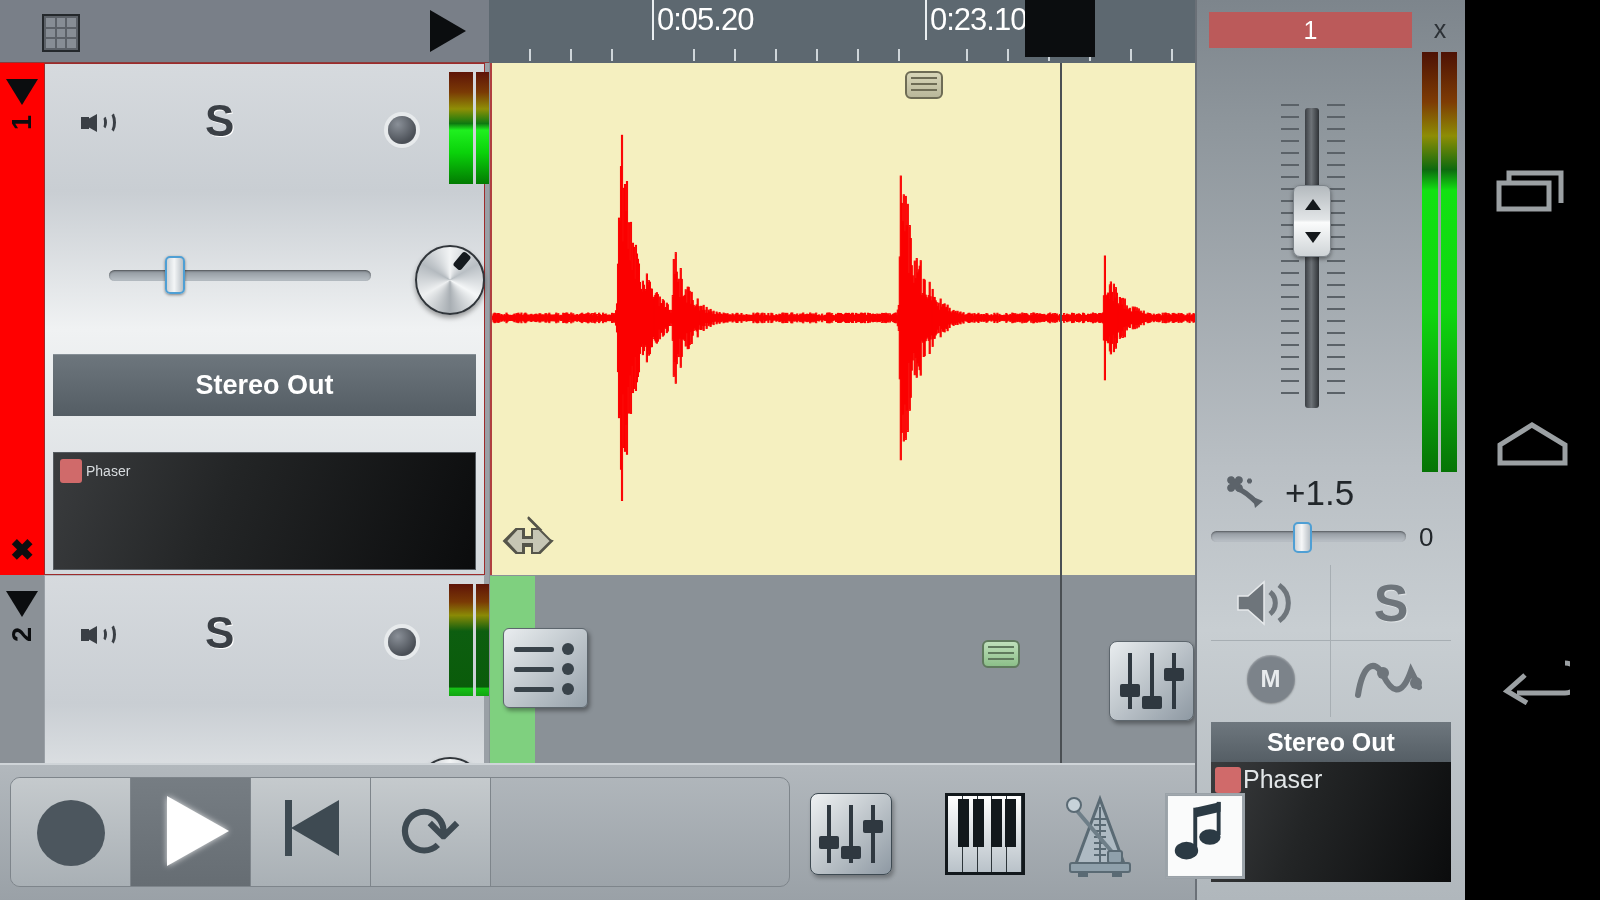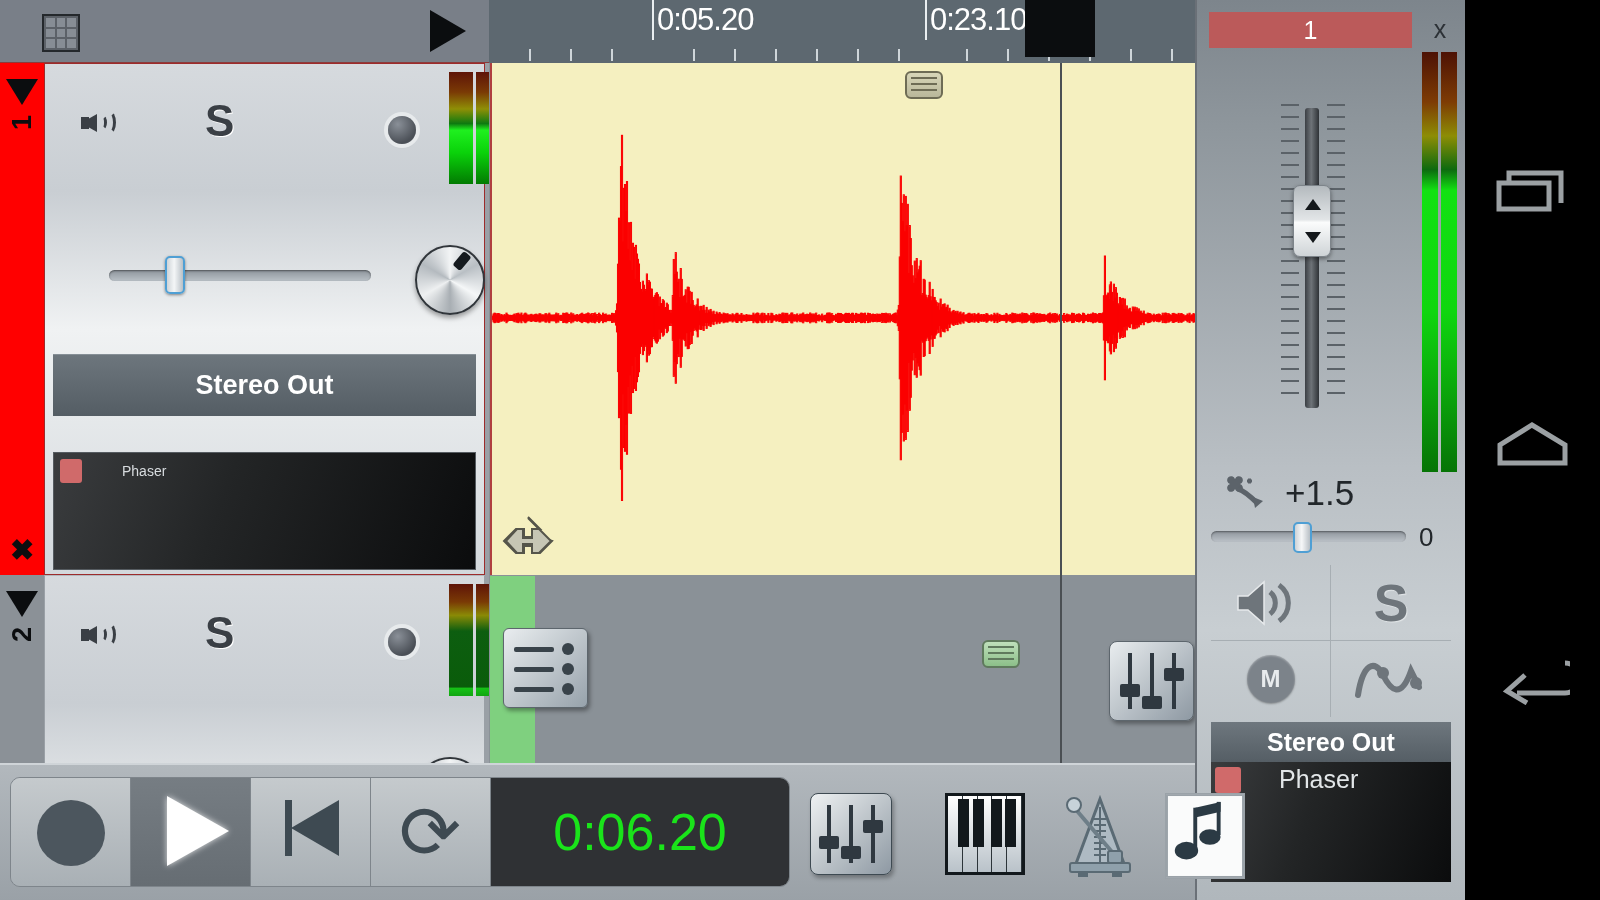--- a/index.html
+++ b/index.html
@@ -142,21 +142,21 @@
     color:#fff; font-size:27px; font-weight:bold;
     display:flex; align-items:center; justify-content:center;
   }
   .fx-box{
     position:absolute; left:8px; top:388px; right:8px; height:118px;
     background:linear-gradient(110deg,#3a3c3e 0%, #232526 40%, #0b0c0d 100%);
     border:1px solid #555b60;
   }
   .fx-item{ position:absolute; left:6px; top:6px; display:flex; align-items:center; gap:4px;}
   .fx-sw{ width:22px;height:24px;background:#d06a6a;border-radius:3px; }
-  .fx-lbl{ color:#d8dcdf; font-size:14px;margin-left:36px; }
+  .fx-lbl{ color:#d8dcdf; font-size:14px; }
 
   
   #arrange{
     position:absolute; left:489px; top:63px; width:706px; bottom:0;
     background:#8a9197; overflow:hidden;
   }
   #clip1{
     position:absolute; left:1px; top:0; right:0; height:512px;
     background:#f5f0c0; border-left:2px solid #b04040;
   }
@@ -1332,21 +1332,20 @@
       <div class="tp-btn active" id="tp-play">
           <div class="tri"></div>
         </div>
       <div class="tp-btn" id="tp-prev">
           <div class="bar"></div>
           <div class="tri"></div>
         </div>
       <div class="tp-btn" id="tp-loop">
           <div class="glyph">⟳</div>
         </div>
-      <div id="tp-time">0:06.20</div>
     </div>
     <div id="tp-icons">
       <div class="tp-ic" id="ic-mixer">
         <div class="faderglyph">
           <div class="v" style="left:16px"></div>
             <div class="h" style="left:8px;top:42px"></div>
           <div class="v" style="left:38px"></div>
             <div class="h" style="left:30px;top:52px"></div>
           <div class="v" style="left:60px"></div>
             <div class="h" style="left:52px;top:26px"></div>

